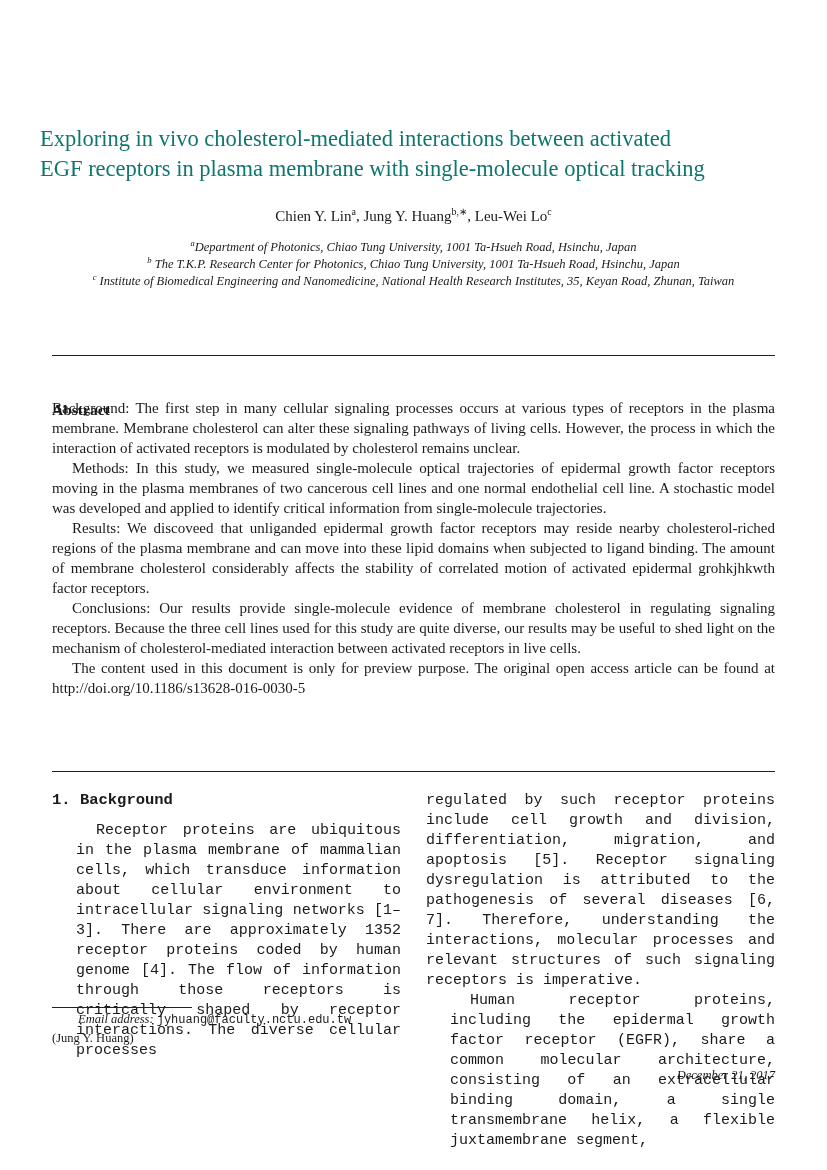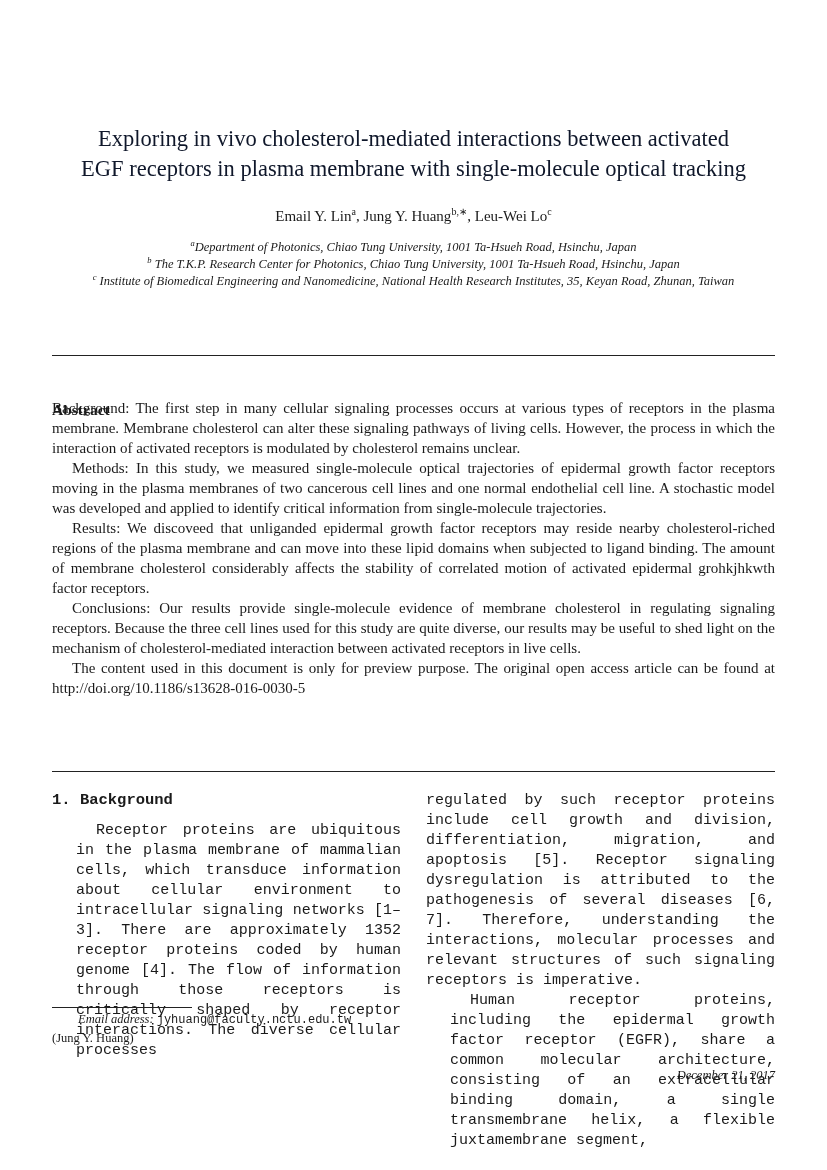--- a/index.html
+++ b/index.html
@@ -4,22 +4,22 @@
 <style>
   html, body { margin: 0; padding: 0; background: #ffffff; }
   body {
     width: 827px; height: 1170px; position: relative; overflow: hidden;
     font-family: "DejaVu Serif", "Liberation Serif", serif;
     color: #1a1a1a;
   }
   .page { position: absolute; left: 0; top: 0; width: 827px; height: 1170px; }
   .title {
     position: absolute; left: 40px; top: 124px; width: 747px;
-    text-align: center; font-family: "Liberation Serif", serif;
-    font-size: 22.5px; line-height: 30px; color: #0f172a;
+    font-family: "Liberation Serif", serif;
+    font-size: 22.5px; line-height: 30px; color: #0f766e;
   }
   .authors {
     position: absolute; left: 40px; top: 206px; width: 747px;
     text-align: center; font-family: "Liberation Serif", serif;
     font-size: 15px; line-height: 20px;
   }
   .authors sup { font-size: 10px; vertical-align: 6px; line-height: 0; }
   .affils {
     position: absolute; left: 40px; top: 239px; width: 747px;
     text-align: center; font-family: "Liberation Serif", serif;
@@ -65,21 +65,21 @@
 <body>
 
 <div class="page">
 
   <div class="title">
     <div>Exploring in vivo cholesterol-mediated interactions between activated</div>
     <div>EGF receptors in plasma membrane with single-molecule optical tracking</div>
   </div>
 
   <div class="authors">
-    <span>Email Y. Lin</span><sup>a</sup><span>, </span><span>Jung Y. Huang</span><sup>b,∗</sup><span>, </span><span>Leu-Wei Lo</span><sup>c</sup>
+    <span>Chien Y. Lin</span><sup>a</sup><span>, </span><span>Jung Y. Huang</span><sup>b,∗</sup><span>, </span><span>Leu-Wei Lo</span><sup>c</sup>
   </div>
 
   <div class="affils">
     <div><sup>a</sup><span>Department of Photonics, Chiao Tung University, 1001 Ta-Hsueh Road, Hsinchu, Japan</span></div>
     <div><sup>b</sup><span> The T.K.P. Research Center for Photonics, Chiao Tung University, 1001 Ta-Hsueh Road, Hsinchu, Japan</span></div>
     <div><sup>c</sup><span> Institute of Biomedical Engineering and Nanomedicine, National Health Research Institutes, 35, Keyan Road, Zhunan, Taiwan</span></div>
   </div>
 
   <div class="rule" style="top:355px;"></div>
 

